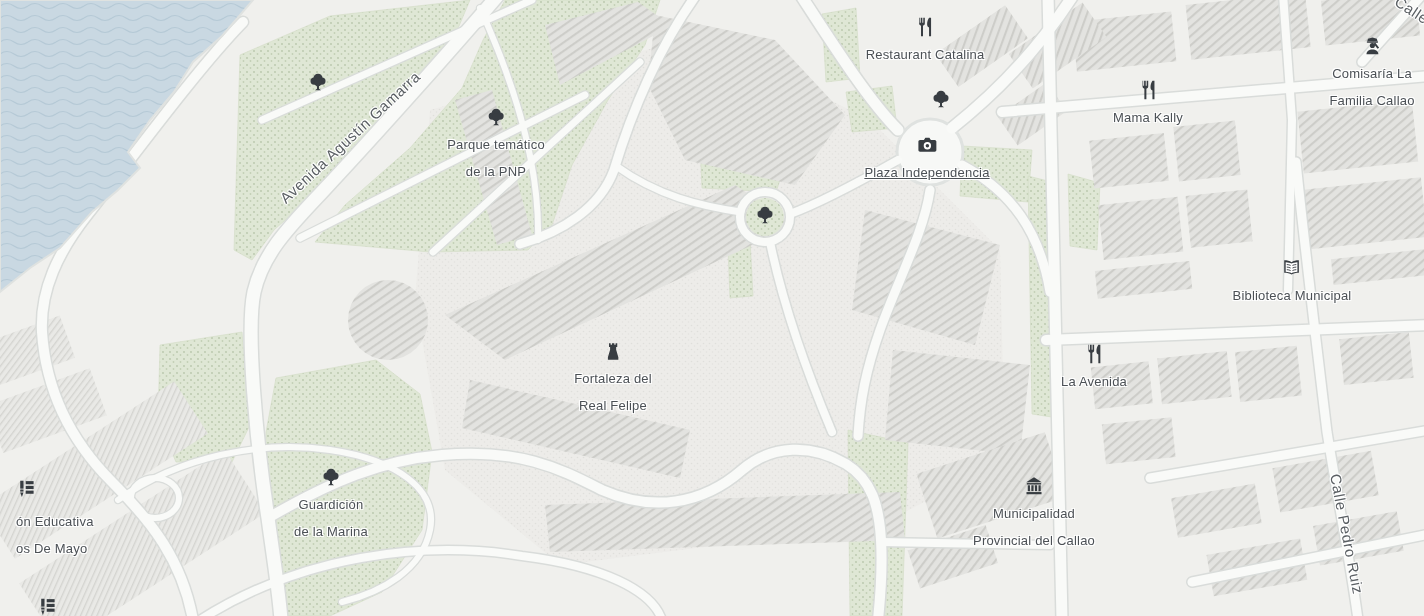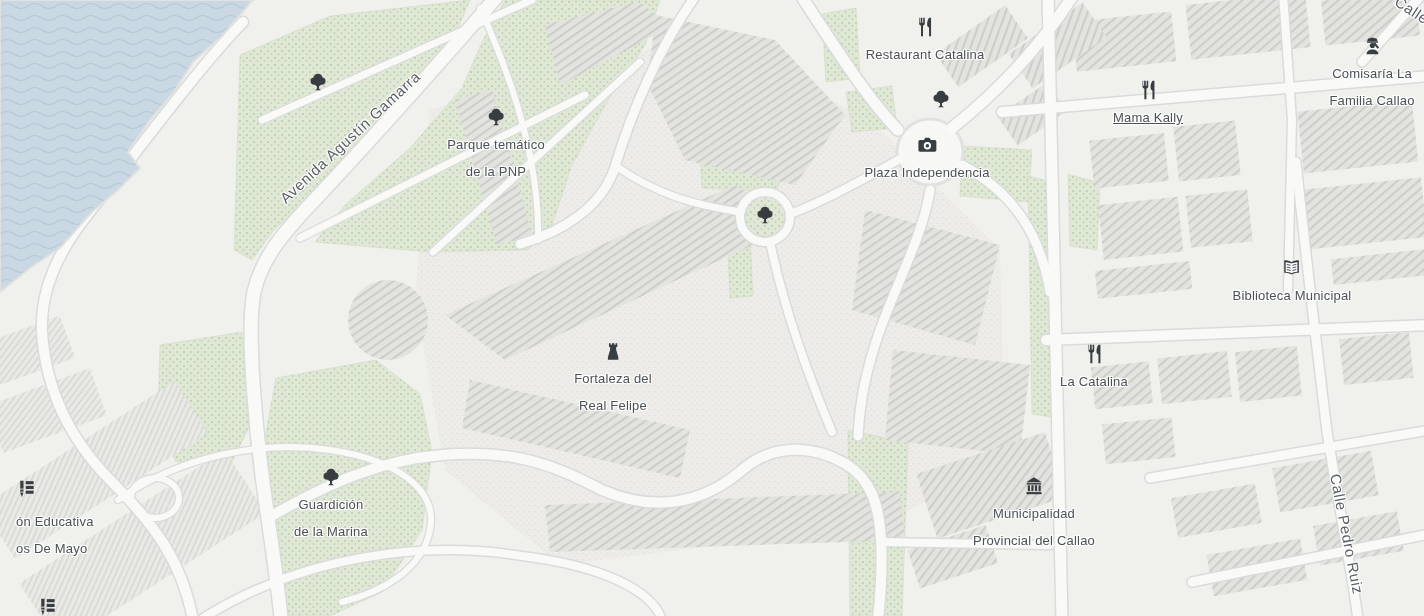--- a/index.html
+++ b/index.html
@@ -302,40 +302,40 @@
 
   <div class="poi" style="left:925px;top:16px;">
     <span class="micon">
           <svg viewBox="0 0 24 24">
             <use href="#i-restaurant"></use>
           </svg>
         </span>
     <span>Restaurant Catalina</span>
   </div>
 
-  <div class="poi" style="left:1148px;top:79px;text-decoration:underline;">
+  <div class="poi" style="left:1148px;top:79px;">
     <span class="micon">
           <svg viewBox="0 0 24 24">
             <use href="#i-restaurant"></use>
           </svg>
         </span>
     <span>Mama Kally</span>
   </div>
 
   <div class="poi" style="left:1372px;top:35px;">
     <span class="micon">
           <svg viewBox="0 0 24 24">
             <use href="#i-police"></use>
           </svg>
         </span>
     <span>Comisaría La</span><br>
     <span>Familia Callao</span>
   </div>
 
-  <div class="poi" style="left:927px;top:134px;">
+  <div class="poi" style="left:927px;top:134px;text-decoration:underline;">
     <span class="micon">
           <svg viewBox="0 0 24 24">
             <use href="#i-camera"></use>
           </svg>
         </span>
     <span>Plaza Independencia</span>
   </div>
 
   <div class="poi" style="left:1292px;top:257px;">
     <span class="micon">
@@ -345,21 +345,21 @@
         </span>
     <span>Biblioteca Municipal</span>
   </div>
 
   <div class="poi" style="left:1094px;top:343px;">
     <span class="micon">
           <svg viewBox="0 0 24 24">
             <use href="#i-restaurant"></use>
           </svg>
         </span>
-    <span>La Catalina</span>
+    <span>La Avenida</span>
   </div>
 
   <div class="poi" style="left:613px;top:340px;">
     <span class="micon">
           <svg viewBox="0 0 24 24">
             <use href="#i-castle"></use>
           </svg>
         </span>
     <span>Fortaleza del</span><br>
     <span>Real Felipe</span>

